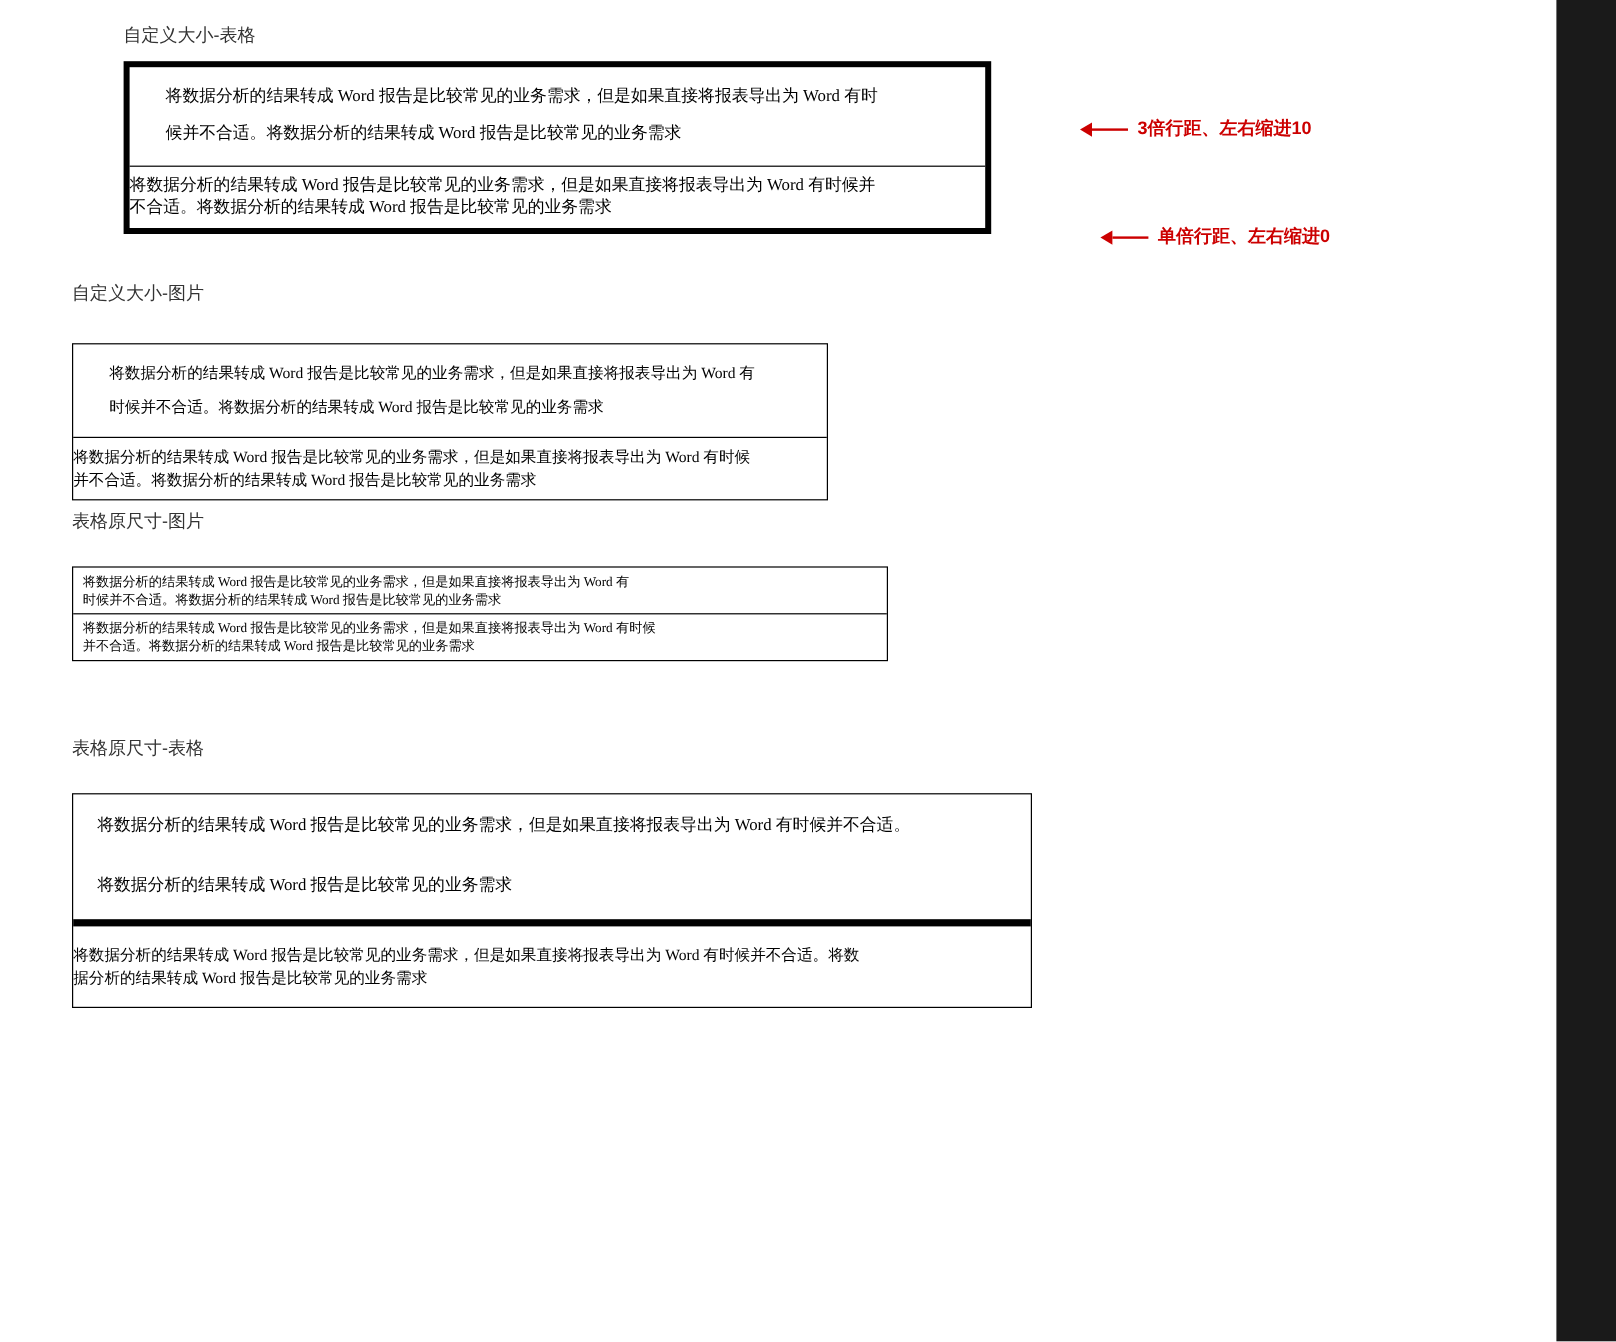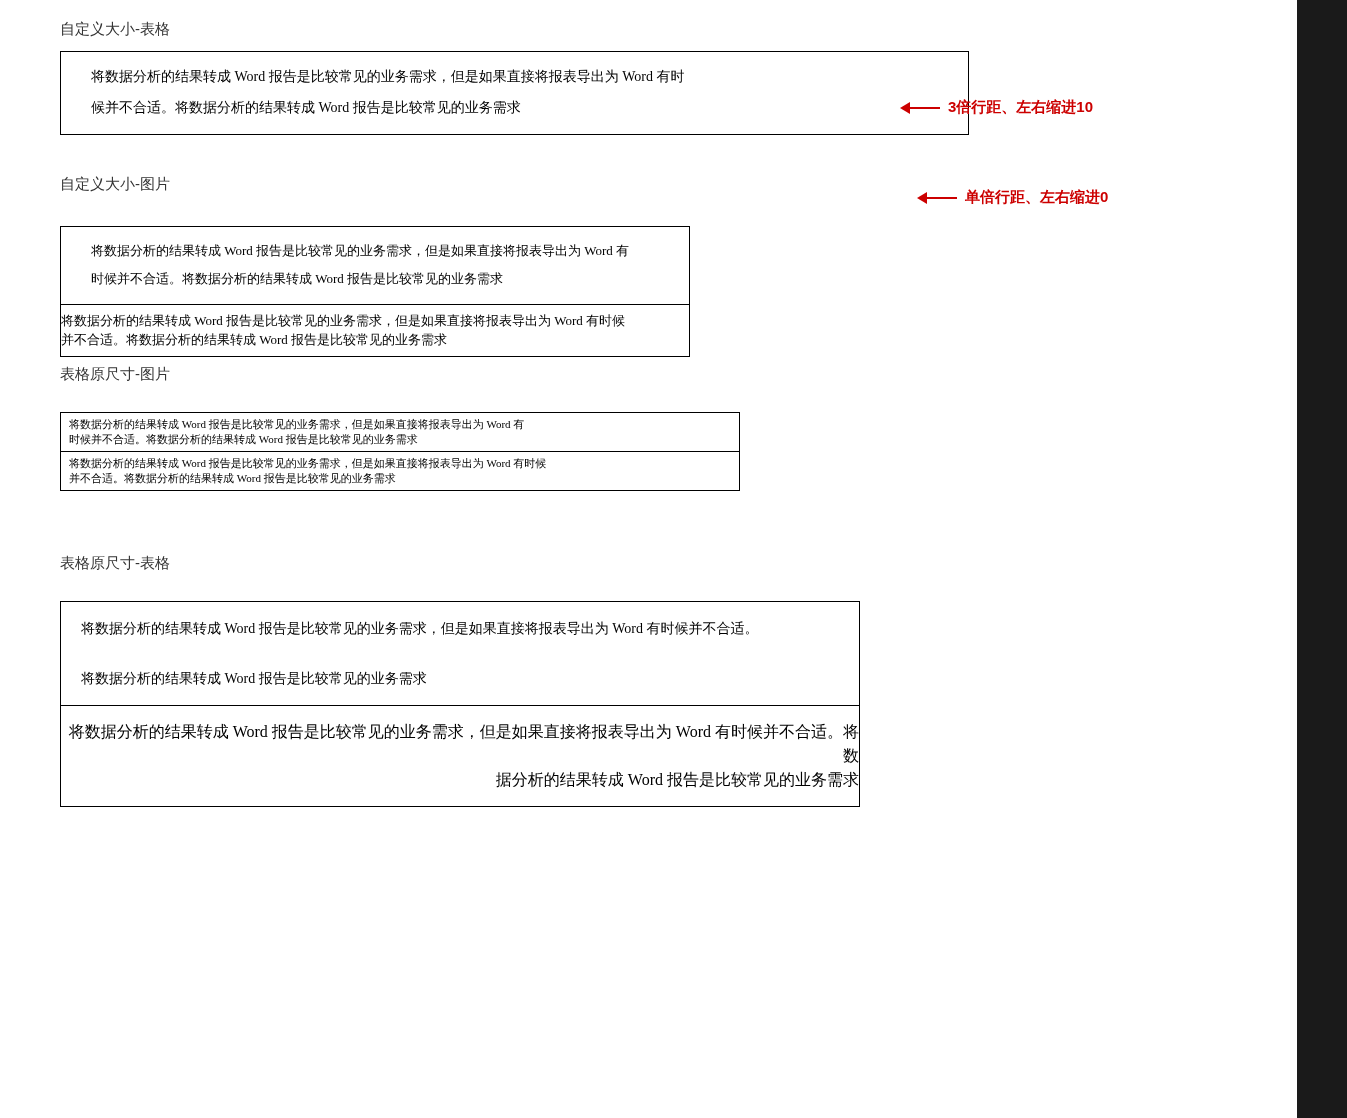--- a/index.html
+++ b/index.html
@@ -24,23 +24,23 @@
     }
 
     .section-title {
       font-size: 15px;
       color: #333;
       margin-bottom: 12px;
       font-family: "SimHei", "黑体", sans-serif;
     }
 
     .table-container {
-      border: 1px solid #000000;
+      border: 5px solid #000000;
       margin-bottom: 8px;
-      width: 909px;
+      width: 723px;
     }
 
     .table-cell {
       border-bottom: 1px solid #000;
       padding: 8px 12px;
     }
 
     .table-cell:last-child {
       border-bottom: none;
     }
@@ -51,20 +51,21 @@
     }
 
     .cell-1x-spacing {
       line-height: 1.4;
       padding: 6px 0;
     }
 
     
     .section-custom-table {
       margin-bottom: 40px;
+      margin-left: 43px;
     }
 
     
     .section-custom-image {
     }
 
     .table-container-small {
       border: 1px solid #000;
       margin-bottom: 8px;
       width: 630px;
@@ -111,30 +112,29 @@
     }
 
     .table-container-original {
       border: 1px solid #000;
       margin-bottom: 8px;
       width: 800px;
     }
 
     .cell-original-1 {
       padding: 14px 20px;
-      border-bottom: 1px solid #000000;
+      border-bottom: 6px solid #000000;
       line-height: 1.8;
       font-size: 14px;
     }
 
     .cell-original-2 {
       padding: 14px 0;
       line-height: 1.5;
-      font-size: 16px;
-      text-align: right;
+      font-size: 13px;
     }
 
     
     .annotations {
       position: absolute;
       right: 0;
       top: 0;
       width: 447px;
       height: 1118px;
     }
@@ -193,20 +193,23 @@
 <div class="black-bar"></div>
 
 <div class="main-content">
 
   <div class="section-custom-table">
     <div class="section-title">自定义大小-表格</div>
     <div class="table-container">
       <div class="table-cell cell-3x-spacing">
         将数据分析的结果转成 Word 报告是比较常见的业务需求，但是如果直接将报表导出为 Word 有时<br>候并不合适。将数据分析的结果转成 Word 报告是比较常见的业务需求
       </div>
+      <div class="table-cell cell-1x-spacing">
+        将数据分析的结果转成 Word 报告是比较常见的业务需求，但是如果直接将报表导出为 Word 有时候并<br>不合适。将数据分析的结果转成 Word 报告是比较常见的业务需求
+      </div>
     </div>
   </div>
 
   <div class="section-custom-image">
     <div class="section-title">自定义大小-图片</div>
     <div style="height: 20px;"></div>
     <div class="table-container-small">
       <div class="cell-3x-spacing-small">
         将数据分析的结果转成 Word 报告是比较常见的业务需求，但是如果直接将报表导出为 Word 有<br>时候并不合适。将数据分析的结果转成 Word 报告是比较常见的业务需求
       </div>

